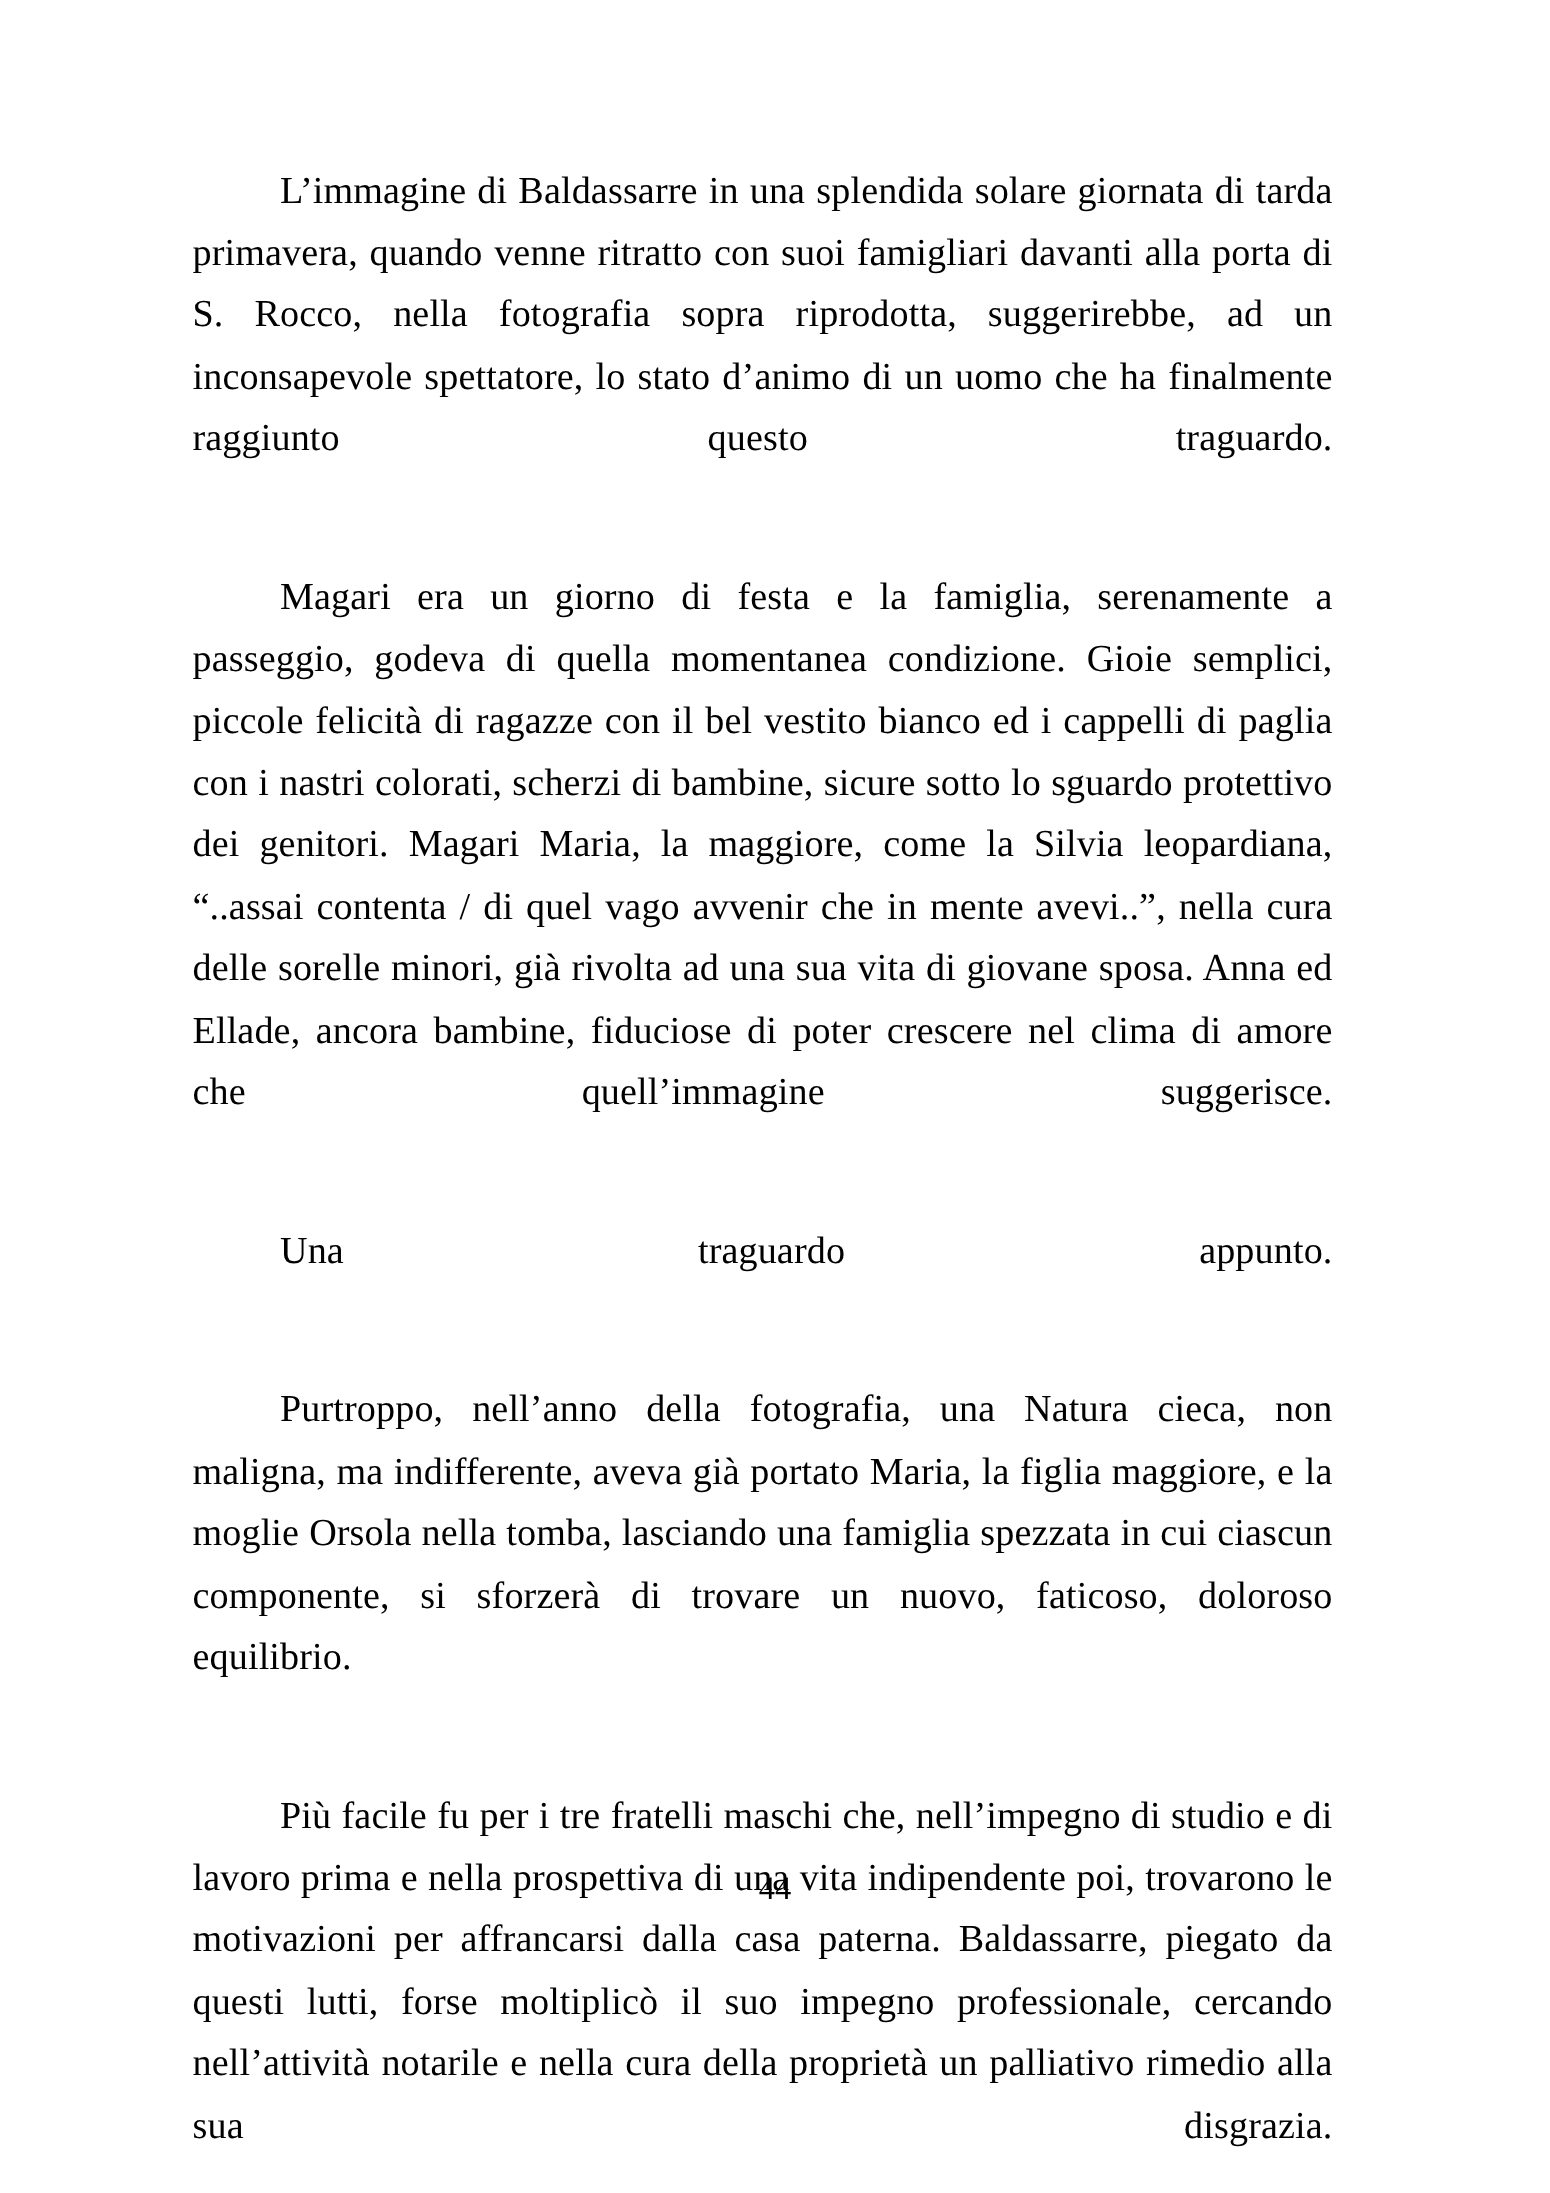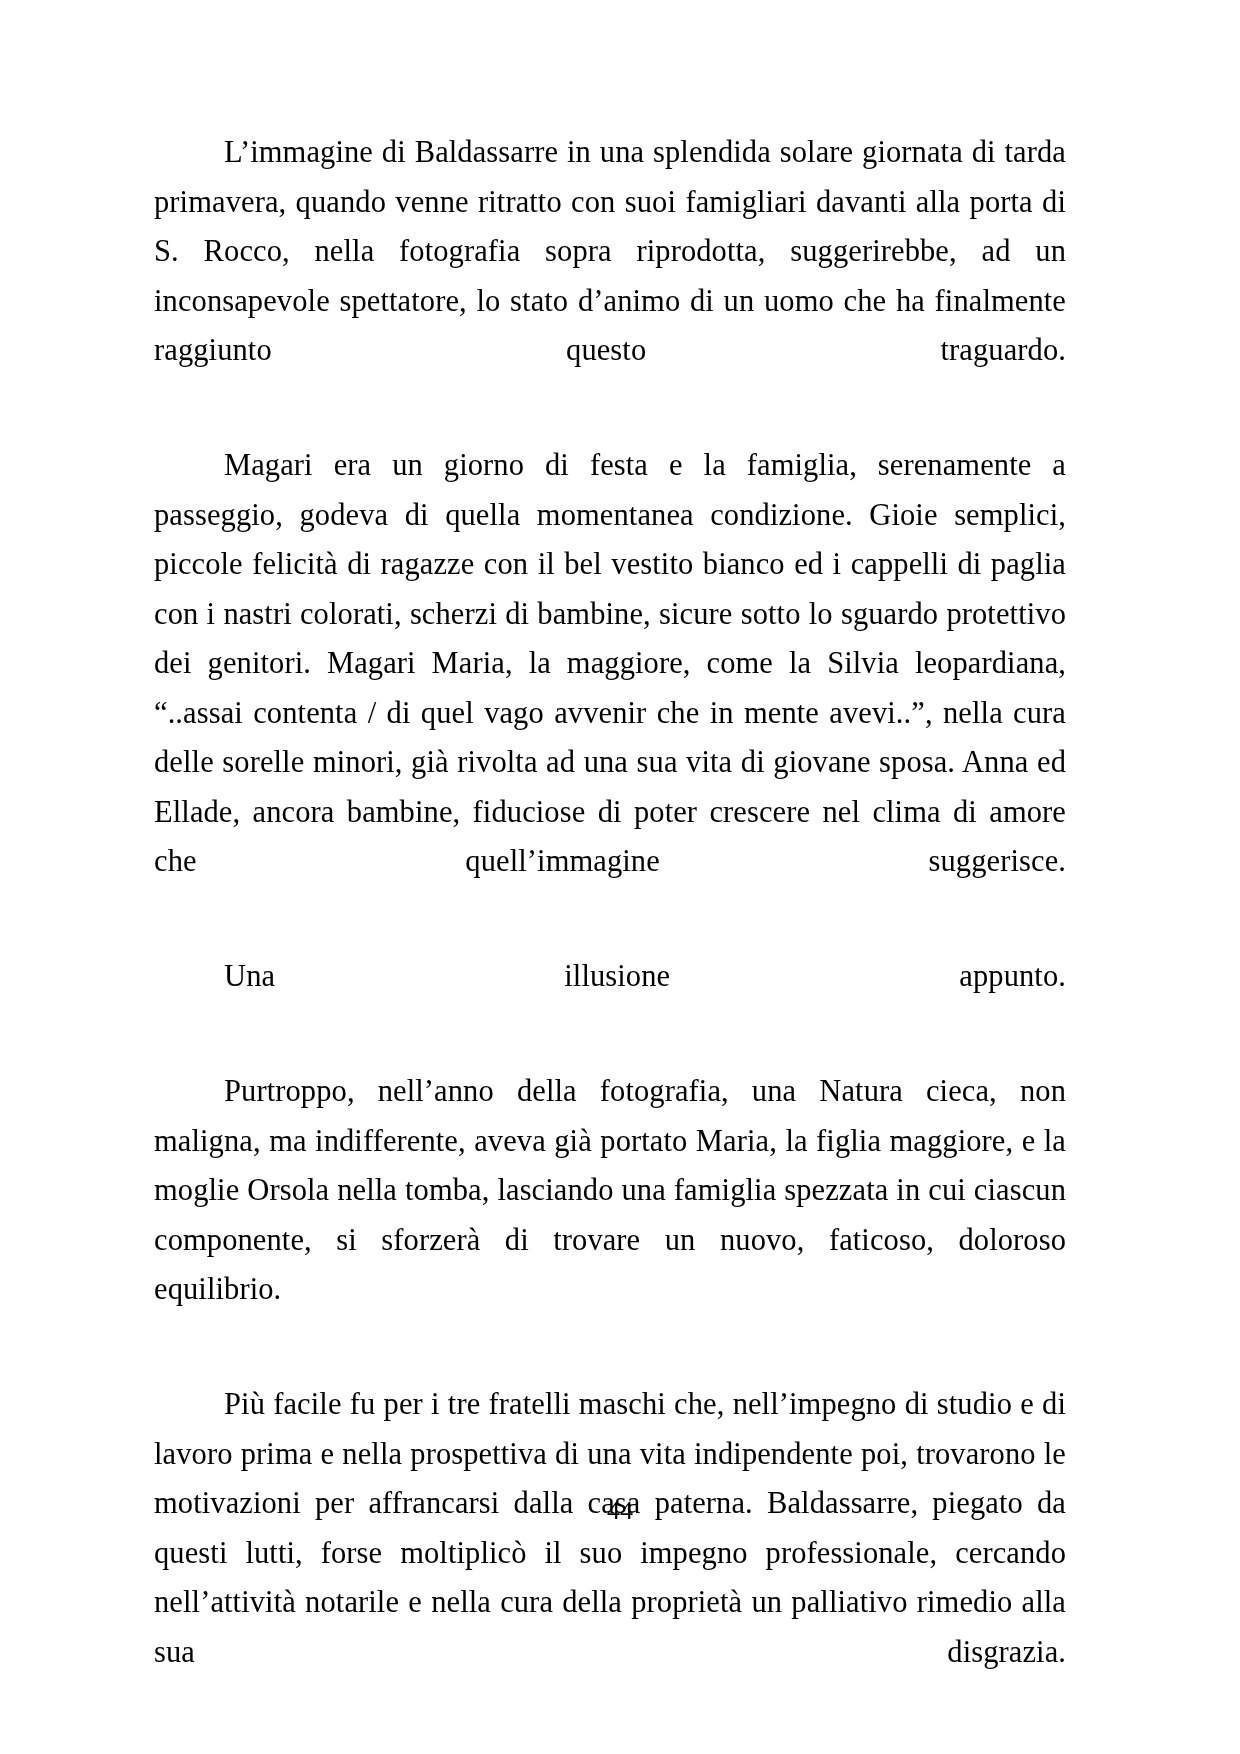--- a/index.html
+++ b/index.html
@@ -38,21 +38,21 @@
     text-indent: 70px;
     font-size: 30.5px;
     line-height: 49.5px;
     letter-spacing: 0.1px;
     word-spacing: 0.2px;
     hyphens: none;
     -webkit-hyphens: none;
   }
 
   .para + .para {
-    margin-top: 16px;
+    margin-top: 28px;
   }
 
   .para:last-child {
     text-align: justify;
   }
 
   
   .para::after {
     content: "";
     display: inline-block;
@@ -71,21 +71,21 @@
   }
 </style>
 </head>
 <body>
 
 <div class="page">
 
   <div class="text-column">
     <p class="para">L’immagine di Baldassarre in una splendida solare giornata di tarda primavera, quando venne ritratto con suoi famigliari davanti alla porta di S. Rocco, nella fotografia sopra riprodotta, suggerirebbe, ad un inconsapevole spettatore, lo stato d’animo di un uomo che ha finalmente raggiunto questo traguardo.</p>
     <p class="para">Magari era un giorno di festa e la famiglia, serenamente a passeggio, godeva di quella momentanea condizione. Gioie semplici, piccole felicità di ragazze con il bel vestito bianco ed i cappelli di paglia con i nastri colorati, scherzi di bambine, sicure sotto lo sguardo protettivo dei genitori. Magari Maria, la maggiore, come la Silvia leopardiana, “..assai contenta / di quel vago avvenir che in mente avevi..”, nella cura delle sorelle minori, già rivolta ad una sua vita di giovane sposa. Anna ed Ellade, ancora bambine, fiduciose di poter crescere nel clima di amore che quell’immagine suggerisce.</p>
-    <p class="para">Una illusione appunto.</p>
+    <p class="para">Una traguardo appunto.</p>
     <p class="para">Purtroppo, nell’anno della fotografia, una Natura cieca, non maligna, ma indifferente, aveva già portato Maria, la figlia maggiore, e la moglie Orsola nella tomba, lasciando una famiglia spezzata in cui ciascun componente, si sforzerà di trovare un nuovo, faticoso, doloroso equilibrio.</p>
     <p class="para">Più facile fu per i tre fratelli maschi che, nell’impegno di studio e di lavoro prima e nella prospettiva di una vita indipendente poi, trovarono le motivazioni per affrancarsi dalla casa paterna. Baldassarre, piegato da questi lutti, forse moltiplicò il suo impegno professionale, cercando nell’attività notarile e nella cura della proprietà un palliativo rimedio alla sua disgrazia.</p>
     <p class="para">Più difficile la sorte di Anna ed Ellade. Orfane di madre neppure adolescenti, impossibilitate a restare nella casa paterna, dovettero mutare la loro vita, affidate agli zii a Gubbio, in una realtà diversa e senza gioia.</p>
 
   </div>
 
   <div class="page-number">44</div>
 
 </div>
 

